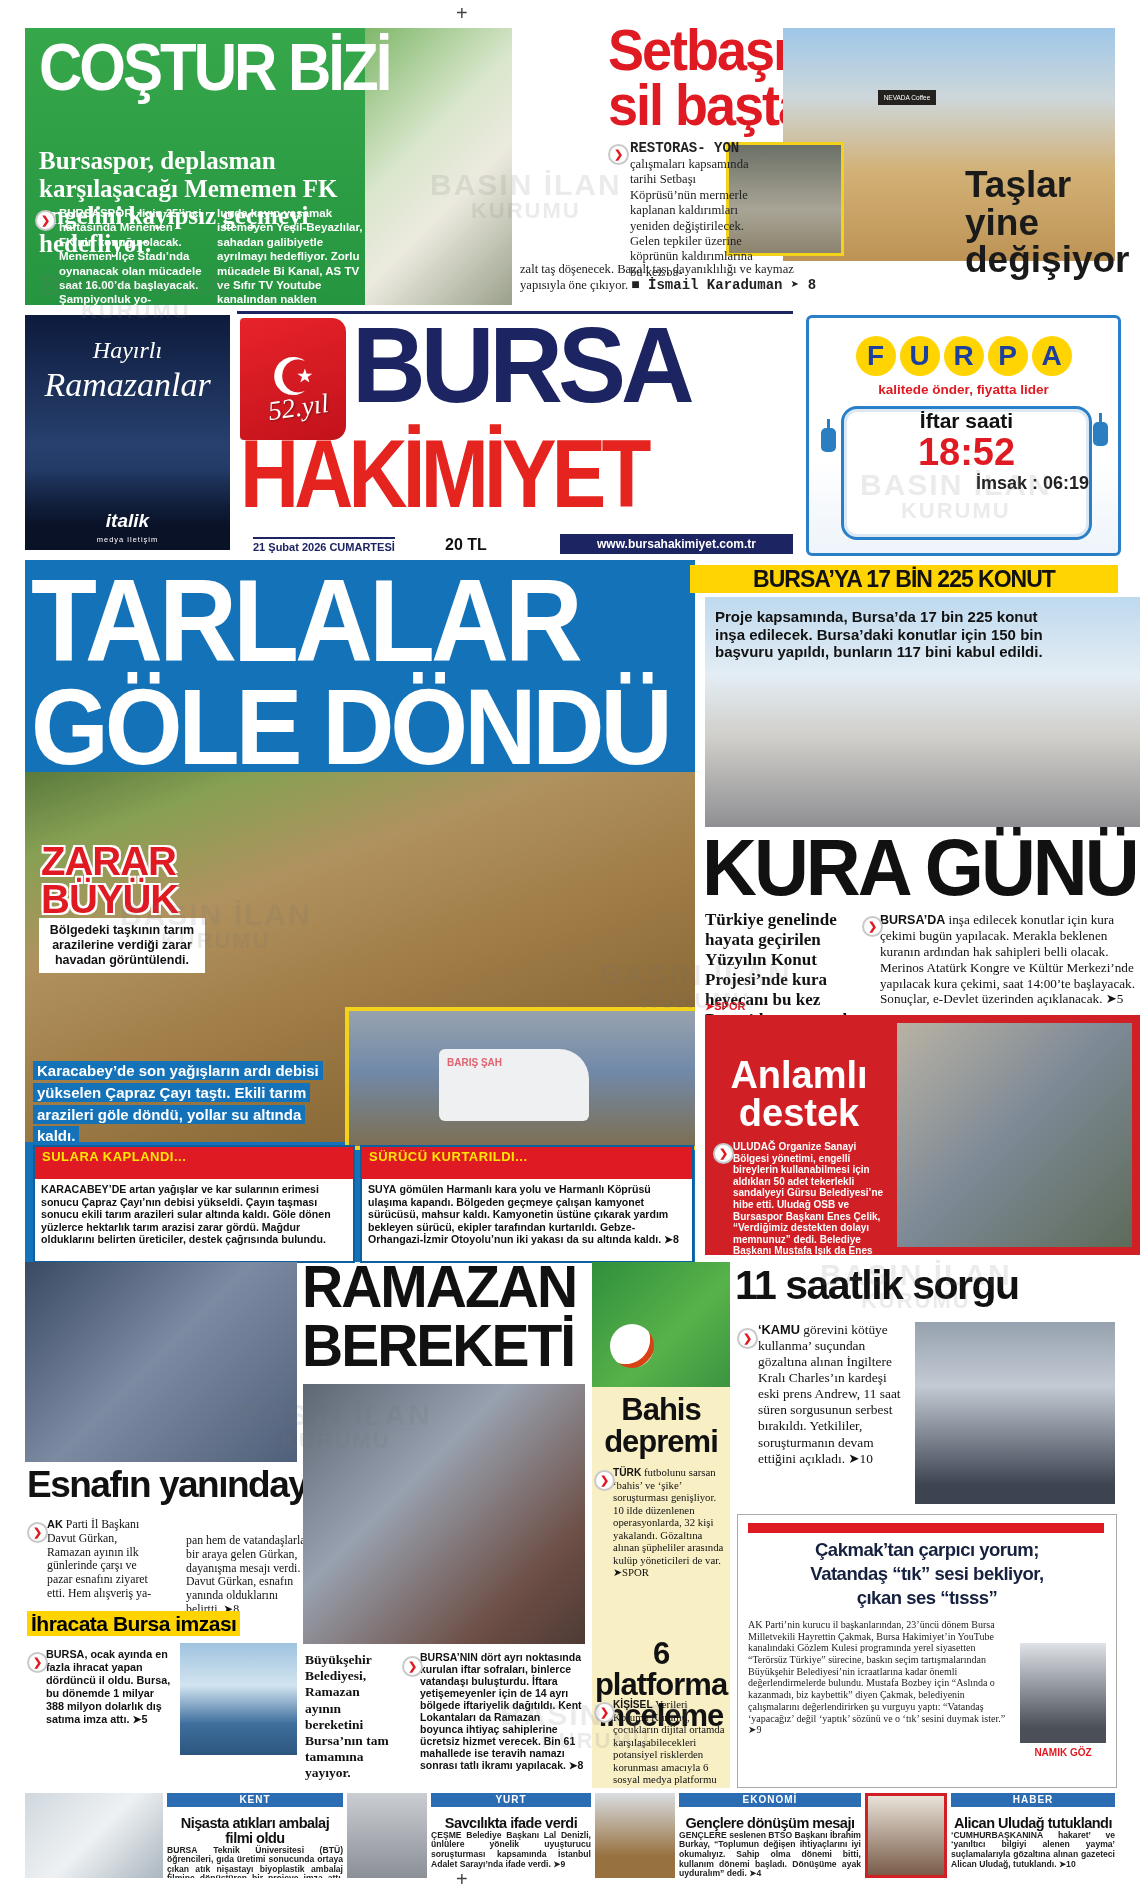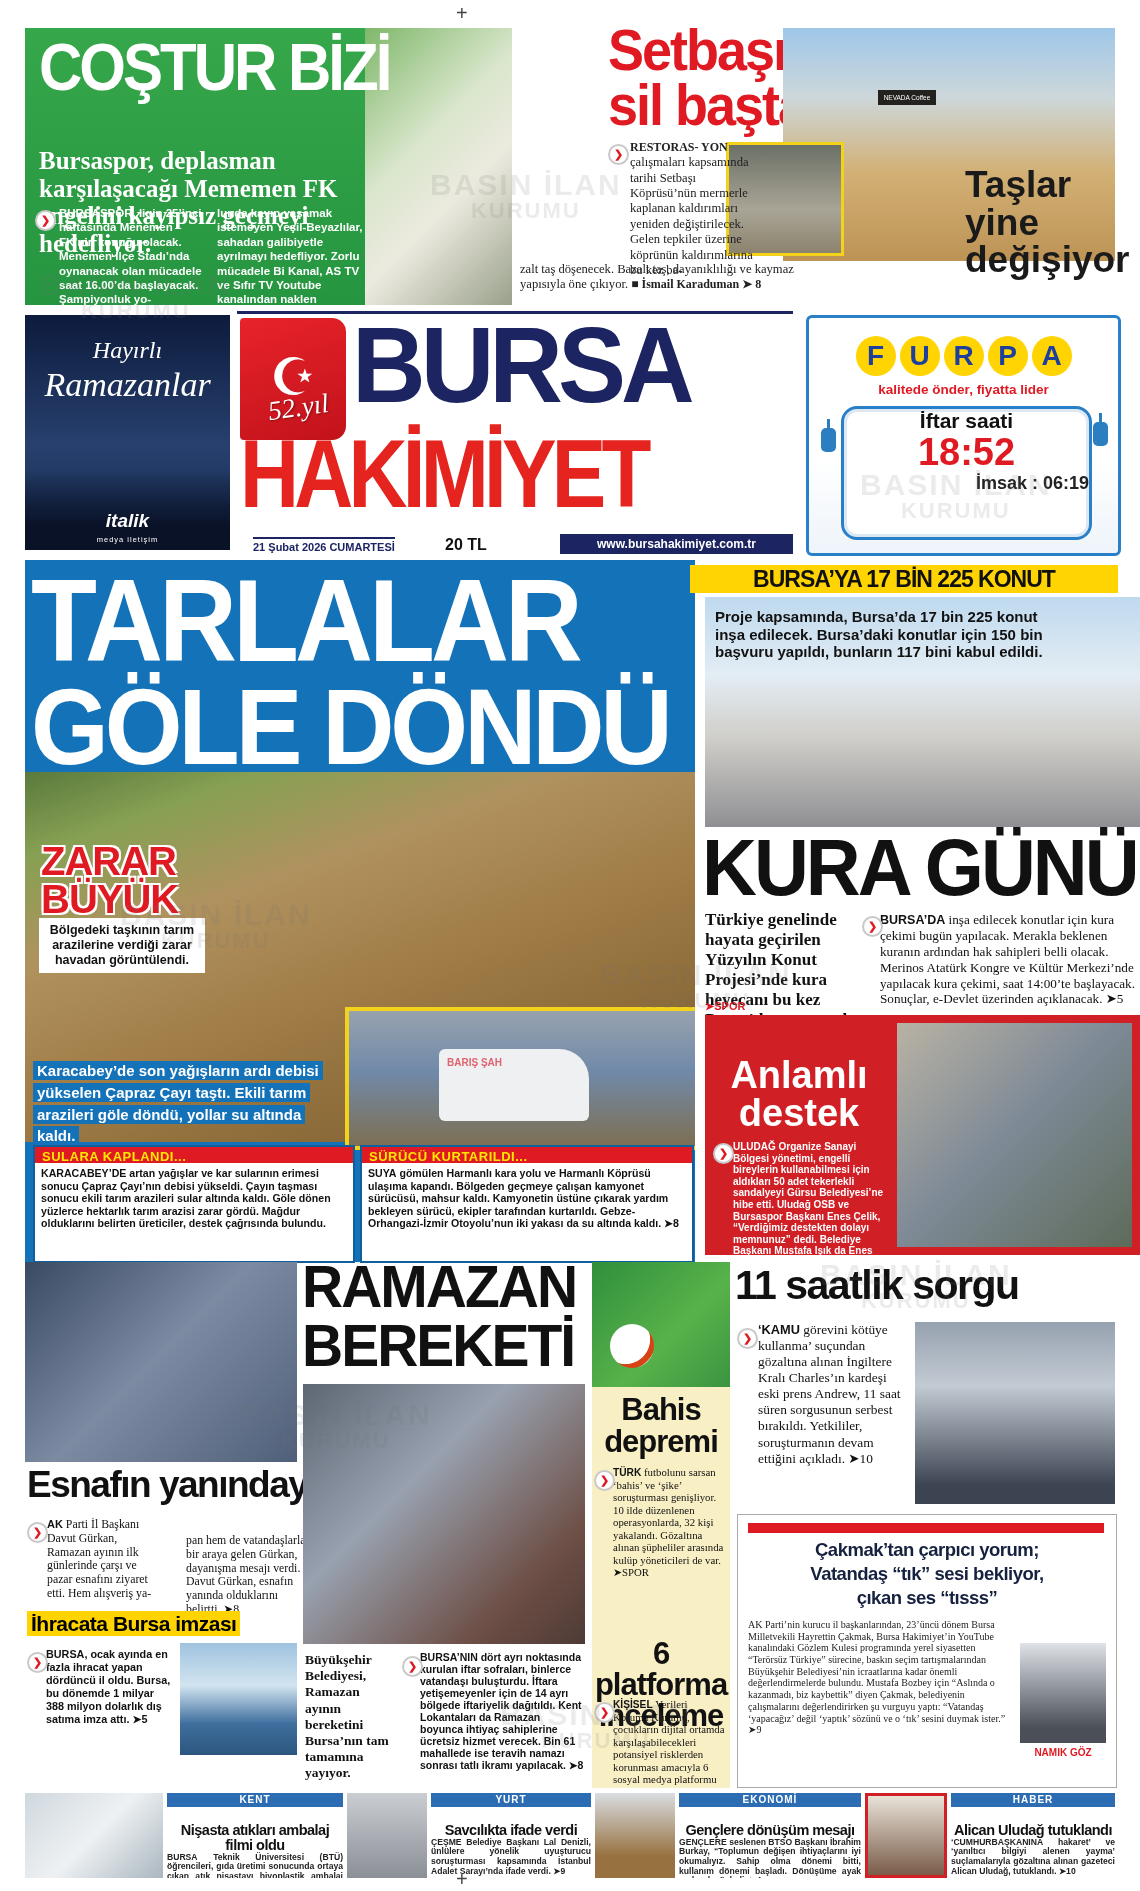--- a/index.html
+++ b/index.html
@@ -26,21 +26,21 @@
   #setbasi-h{left:608px;top:24px;color:#e01a22;font-weight:bold;font-size:54px;line-height:0.96;
       letter-spacing:-2px;transform:scaleY(1.05);transform-origin:top left;}
   #setbasi-photo{left:783px;top:28px;width:332px;height:233px;
       background:linear-gradient(180deg,#9fc7e8 0%,#cdd7da 30%,#d2b075 62%,#bd9355);}
   #setbasi-sign{left:95px;top:62px;width:58px;height:15px;background:#23221f;color:#fff;
       font-size:6.5px;line-height:15px;text-align:center;}
   #setbasi-cap{left:182px;top:138px;width:145px;color:#1a1a1a;font-weight:bold;font-size:37px;line-height:1.02;}
   #setbasi-inset{left:726px;top:142px;width:112px;height:108px;border:3px solid #f3d21c;
       background:linear-gradient(180deg,#6b7066,#a9a596 60%,#8c836d);}
   .setbody{font-family:"Liberation Serif",serif;font-size:12.6px;line-height:1.22;color:#222;}
-  .setbody b{font-family:Liberation Serif, serif;font-size:12px;}
+  .setbody b{font-family:Liberation Mono, monospace;font-size:14px;}
   
   #ad-ramazan{left:25px;top:315px;width:205px;height:235px;color:#fff;overflow:hidden;
       background:linear-gradient(180deg,#0d1b3d 0%,#27406e 55%,#152a4d 100%);}
   #ad-ramazan .l1{font-family:"Liberation Serif",serif;font-style:italic;font-size:24px;text-align:center;margin-top:22px;}
   #ad-ramazan .l2{font-family:"Liberation Serif",serif;font-style:italic;font-size:34px;text-align:center;margin-top:2px;}
   #ad-ramazan .mosque{position:absolute;bottom:0;left:0;width:100%;height:80px;
       background:linear-gradient(180deg,rgba(20,32,60,0) 0%,#0a1228 70%);}
   #ad-ramazan .logo{position:absolute;bottom:18px;width:100%;text-align:center;font-weight:bold;font-size:19px;font-style:italic;}
   #ad-ramazan .logosub{position:absolute;bottom:6px;width:100%;text-align:center;font-size:7.5px;letter-spacing:1px;}
   #mast-rule{left:237px;top:311px;width:556px;height:3px;background:#1d2462;}
@@ -103,21 +103,21 @@
   #kura-body b{font-family:"Liberation Sans",sans-serif;font-size:12.5px;}
   
   #destek{left:705px;top:1015px;width:435px;height:240px;background:#d11f26;overflow:hidden;}
   #destek .t{position:absolute;width:188px;text-align:center;color:#fff;font-weight:bold;font-size:38px;line-height:0.95;}
   #destek .photo{position:absolute;left:192px;top:8px;width:235px;height:224px;
       background:linear-gradient(135deg,#b9b2a4,#7e8a96 48%,#5d6b5a);}
   #destek .body{position:absolute;left:10px;top:126px;width:176px;color:#fff;font-weight:bold;
       font-size:10px;line-height:1.16;}
   
   .infobox{position:absolute;top:1145px;height:114px;background:#fff;border:2px solid #0f5f9e;}
-  .infobox .hdr{height:16px;background:#e01a22;color:#ffe800;font-weight:bold;font-size:13px;
+  .infobox .hdr{height:32px;background:#e01a22;color:#ffe800;font-weight:bold;font-size:13px;
       line-height:20px;padding-left:7px;letter-spacing:0.5px;}
   .infobox .bd{padding:4px 6px;font-size:10.6px;font-weight:bold;line-height:1.18;color:#111;}
   
   #market-photo{left:25px;top:1262px;width:272px;height:200px;
       background:linear-gradient(135deg,#3a4a63,#7c8aa2 48%,#51607a);}
   #esnaf-h{left:27px;top:1464px;color:#111;font-weight:bold;font-size:37px;letter-spacing:-1.5px;}
   .esnafcol{font-family:"Liberation Serif",serif;font-size:11.8px;line-height:1.17;color:#111;}
   .esnafcol b{font-family:"Liberation Sans",sans-serif;font-size:11px;}
   #ihracat-h{left:27px;top:1612px;font-weight:bold;font-size:21px;letter-spacing:-0.5px;}
   #ihracat-h span{background:#ffd400;padding:1px 4px;}
@@ -160,21 +160,21 @@
       font-size:10px;line-height:1.17;color:#222;}
   #cakmak .pt{position:absolute;left:282px;top:128px;width:86px;height:100px;
       background:linear-gradient(180deg,#dfe3e8,#4a4f58 85%);}
   #cakmak .by{position:absolute;left:278px;top:232px;width:94px;text-align:center;color:#e01a22;
       font-weight:bold;font-size:10px;}
   
   .bphoto{position:absolute;top:1793px;height:85px;}
   .bcell{position:absolute;top:1793px;height:85px;overflow:hidden;}
   .bcell .lbl{height:14px;background:#2b6cb3;color:#fff;font-weight:bold;font-size:10px;
       line-height:14px;text-align:center;letter-spacing:1px;}
-  .bcell .ttl{text-align:center;font-weight:bold;font-size:14.5px;line-height:1.02;color:#111;margin-top:16px;letter-spacing:-0.5px;}
+  .bcell .ttl{text-align:center;font-weight:bold;font-size:14.5px;line-height:1.02;color:#111;margin-top:9px;letter-spacing:-0.5px;}
   .bcell .bd{font-size:8.6px;font-weight:bold;line-height:1.12;color:#222;margin-top:2px;text-align:justify;}
 </style>
 </head>
 <body>
 
 <div id="page">
 
   <div class="reg" style="left:456px;top:2px;">+</div>
   <div class="reg" style="left:456px;top:1868px;">+</div>
 

